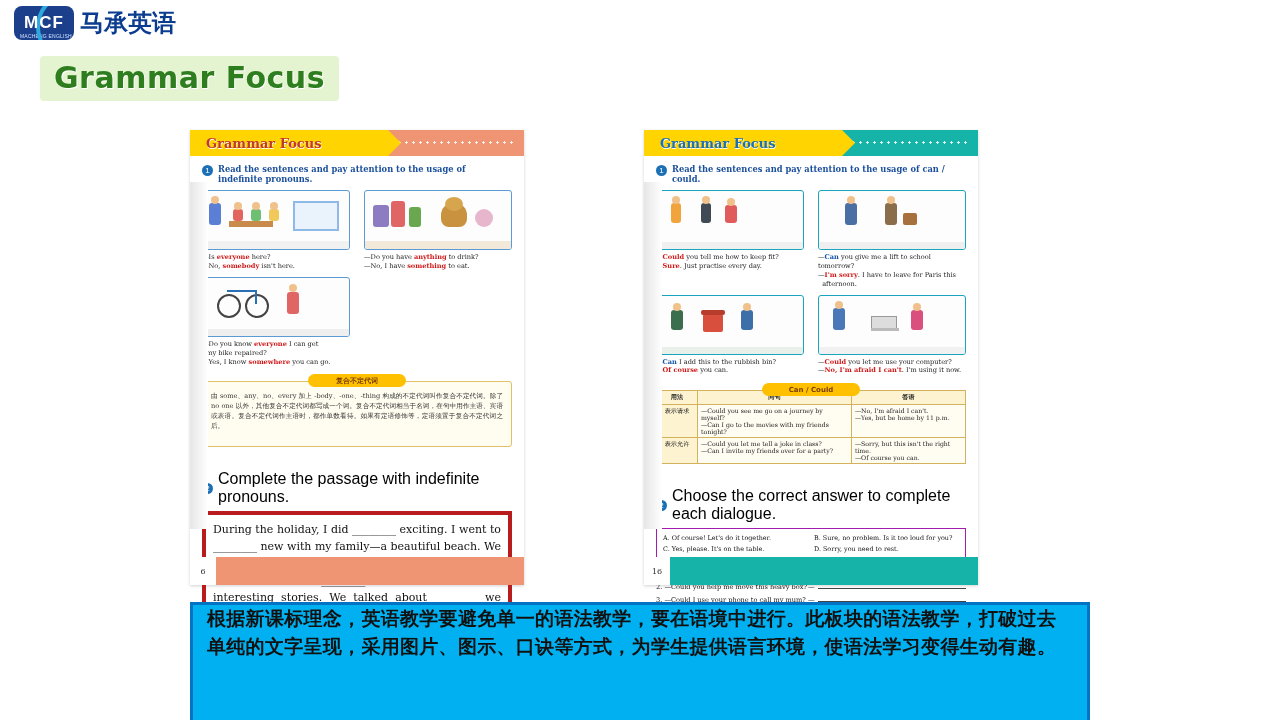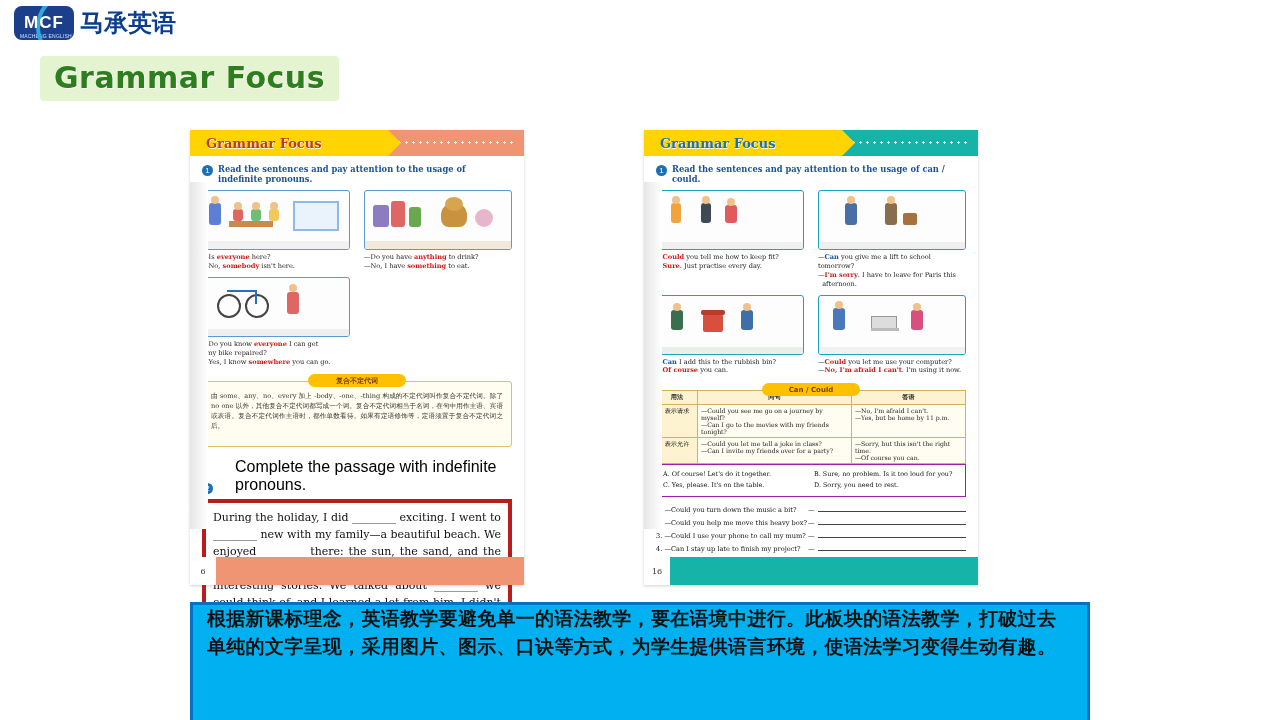--- a/index.html
+++ b/index.html
@@ -185,22 +185,22 @@
     border: 1px solid #e0c16a;
     background: #fffdf0;
     border-radius: 3px;
     padding: 10px 8px 14px 8px;
     font-family: "DejaVu Serif", serif;
     font-size: 6.6px; line-height: 1.5; color: #333;
     text-align: justify;
   }
 
   .instr2 {
-    display: flex; align-items: flex-end; gap: 22px;
-    margin-top: 11px; margin-bottom: 5px;
+    display: flex; align-items: center; gap: 5px;
+    margin-top: 23px; margin-bottom: 5px;
   }
   .passage-box {
     border: 4px solid #b91c1c;
     padding: 6px 7px;
     font-family: "DejaVu Serif", serif;
     font-size: 11px; line-height: 1.55; color: #111;
     text-align: justify;
   }
 
   
@@ -504,20 +504,24 @@
               <div>—Can I invite my friends over for a party?</div>
             </td>
             <td>
               <div>—Sorry, but this isn't the right time.</div>
               <div>—Of course you can.</div>
             </td>
           </tr>
         </tbody>
       </table>
 
+      <div class="instr2">
+        <span class="bullet-num">2</span>
+        <span class="txt">Choose the correct answer to complete each dialogue.</span>
+      </div>
 
       <div class="choices-box">
         <div>A. Of course! Let's do it together.</div>
         <div>B. Sure, no problem. Is it too loud for you?</div>
         <div>C. Yes, please. It's on the table.</div>
         <div>D. Sorry, you need to rest.</div>
       </div>
 
       <div class="qlist">
         <div class="qrow">

